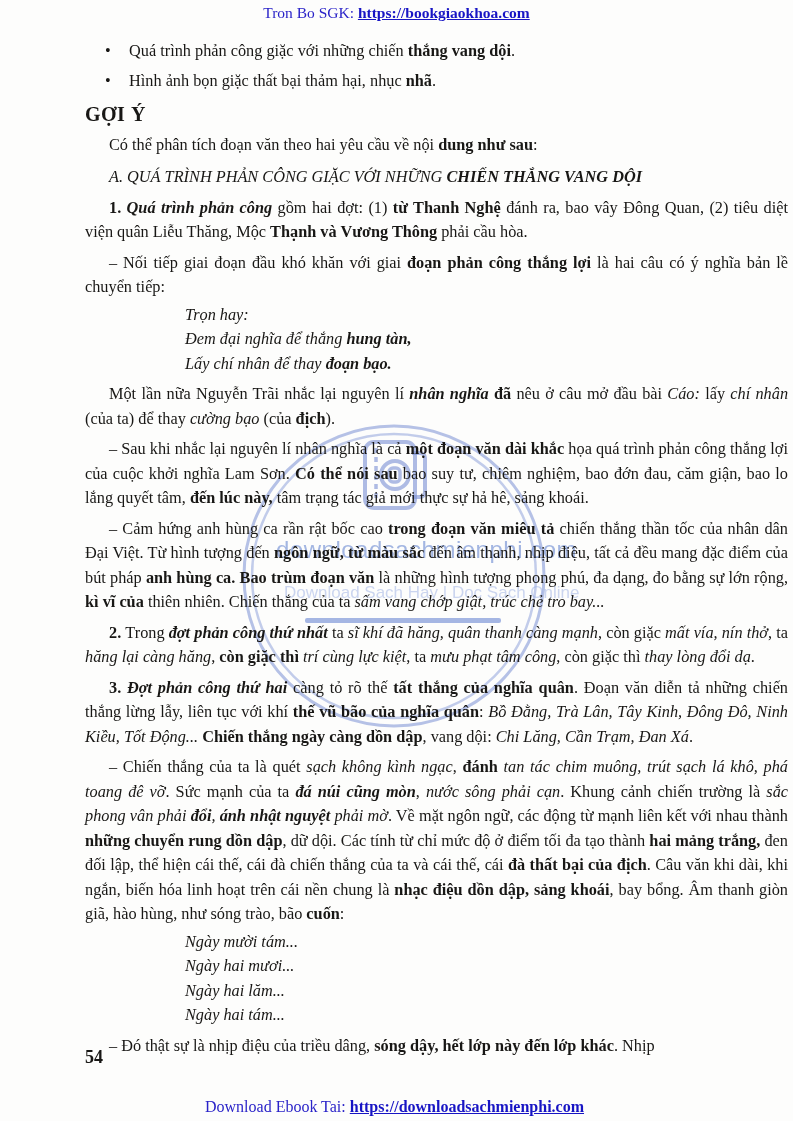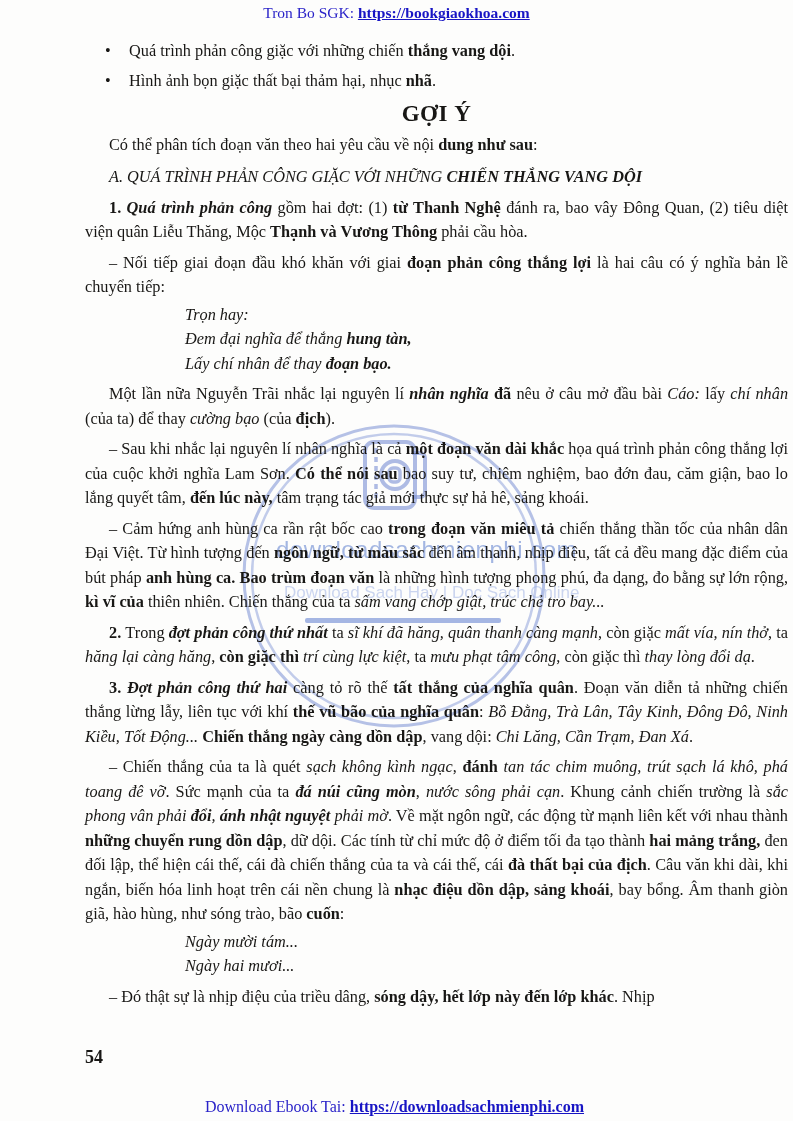--- a/index.html
+++ b/index.html
@@ -29,21 +29,21 @@
   .content{
     position:absolute;top:34px;left:85px;right:5px;
     font-size:16.3px;line-height:24.5px;
   }
   .blk{text-align:justify;}
   .b{font-weight:bold;}
   .it{font-style:italic;}
   .para{text-indent:24px;margin-top:6px;}
   .bullet{position:relative;padding-left:44px;margin-top:5px;text-align:left;}
   .bullet .dot{position:absolute;left:20px;top:0;}
-  .heading-center{text-align:center;font-weight:bold;font-size:23px;margin-top:9px;letter-spacing:.5px;}
+  .heading-center{font-weight:bold;font-size:20px;margin-top:9px;letter-spacing:.5px;}
   .section-heading{font-style:italic;text-indent:24px;margin-top:8px;}
   .verse{margin:3px 0 3px 100px;text-align:left;}
   .verse-line{font-style:italic;}
 
   .page-number{
     position:absolute;top:1047px;left:85px;
     font-size:18px;font-weight:bold;
   }
 
   
@@ -110,20 +110,22 @@
       </div>
       <div class="blk para"><span>Một lần nữa Nguyễn Trãi nhắc lại nguyên lí </span><span class="b it">nhân nghĩa</span><span> </span><span class="b">đã</span><span> nêu ở câu mở đầu bài </span><span class="it">Cáo:</span><span> lấy </span><span class="it">chí nhân</span><span> (của ta) để thay </span><span class="it">cường bạo</span><span> (của </span><span class="b">địch</span><span>).</span></div>
       <div class="blk para"><span>–  Sau khi nhắc lại nguyên lí nhân nghĩa là cả </span><span class="b">một đoạn văn dài khắc</span><span> họa quá trình phản công thắng lợi của cuộc khởi nghĩa Lam Sơn. </span><span class="b">Có thể nói sau</span><span> bao suy tư, chiêm nghiệm, bao đớn đau, căm giận, bao lo lắng quyết tâm, </span><span class="b">đến lúc này,</span><span> tâm trạng tác giả mới thực sự hả hê, sảng khoái.</span></div>
       <div class="blk para"><span>–  Cảm hứng anh hùng ca rần rật bốc cao </span><span class="b">trong đoạn văn miêu tả</span><span> chiến thắng thần tốc của nhân dân Đại Việt. Từ hình tượng đến </span><span class="b">ngôn ngữ, từ màu sắc</span><span> đến âm thanh, nhịp điệu, tất cả đều mang đặc điểm của bút pháp </span><span class="b">anh hùng ca. Bao trùm đoạn văn</span><span> là những hình tượng phong phú, đa dạng, đo bằng sự lớn rộng, </span><span class="b">kì vĩ của</span><span> thiên nhiên. Chiến thắng của ta </span><span class="it">sấm vang chớp giật, trúc chẻ tro bay...</span></div>
       <div class="blk para"><span class="b">2. </span><span>Trong </span><span class="b it">đợt phản công thứ nhất</span><span> ta </span><span class="it">sĩ khí đã hăng, quân thanh càng mạnh</span><span>, còn giặc </span><span class="it">mất vía, nín thở</span><span>, ta </span><span class="it">hăng lại càng hăng</span><span>, </span><span class="b">còn giặc thì </span><span class="it">trí cùng lực kiệt</span><span>, ta </span><span class="it">mưu phạt tâm công</span><span>, còn giặc thì </span><span class="it">thay lòng đổi dạ</span><span>.</span></div>
       <div class="blk para"><span class="b">3. </span><span class="b it">Đợt phản công thứ hai</span><span> càng tỏ rõ thế </span><span class="b">tất thắng của nghĩa quân</span><span>. Đoạn văn diễn tả những chiến thắng lừng lẫy, liên tục với khí </span><span class="b">thế vũ bão của nghĩa quân</span><span>: </span><span class="it">Bồ Đằng, Trà Lân, Tây Kinh, Đông Đô, Ninh Kiều, Tốt Động...</span><span> </span><span class="b">Chiến thắng ngày càng dồn dập</span><span>, vang dội: </span><span class="it">Chi Lăng, Cần Trạm, Đan Xá</span><span>.</span></div>
       <div class="blk para"><span>–  Chiến thắng của ta là quét </span><span class="it">sạch không kình ngạc</span><span>, </span><span class="b">đánh </span><span class="it">tan tác chim muông, trút sạch lá khô, phá toang đê vỡ</span><span>. Sức mạnh của ta </span><span class="b it">đá núi cũng mòn</span><span>, </span><span class="it">nước sông phải cạn</span><span>. Khung cảnh chiến trường là </span><span class="it">sắc phong vân phải </span><span class="b it">đổi</span><span class="it">, </span><span class="b it">ánh nhật nguyệt</span><span class="it"> phải mờ</span><span>. Về mặt ngôn ngữ, các động từ mạnh liên kết với nhau thành </span><span class="b">những chuyển rung dồn dập</span><span>, dữ dội. Các tính từ chỉ mức độ ở điểm tối đa tạo thành </span><span class="b">hai mảng trắng,</span><span> đen đối lập, thể hiện cái thế, cái đà chiến thắng của ta và cái thế, cái </span><span class="b">đà thất bại của địch</span><span>. Câu văn khi dài, khi ngắn, biến hóa linh hoạt trên cái nền chung là </span><span class="b">nhạc điệu dồn dập, sảng khoái</span><span>, bay bổng. Âm thanh giòn giã, hào hùng, như sóng trào, bão </span><span class="b">cuốn</span><span>:</span></div>
       <div class="blk verse">
         <div class="verse-line"><span class="it">Ngày mười tám...</span></div>
         <div class="verse-line"><span class="it">Ngày hai mươi...</span></div>
+        <div class="verse-line"><span class="it">Ngày hai lăm...</span></div>
+        <div class="verse-line"><span class="it">Ngày hai tám...</span></div>
       </div>
       <div class="blk para"><span>–  Đó thật sự là nhịp điệu của triều dâng, </span><span class="b">sóng dậy, hết lớp này đến lớp khác</span><span>. Nhịp</span></div>
     </div>
 
   <div class="page-number">54</div>
 
   <div class="botlink">
     <span class="linklabel">Download Ebook Tai: </span><span class="linkurl">https://downloadsachmienphi.com</span>
   </div>
 

